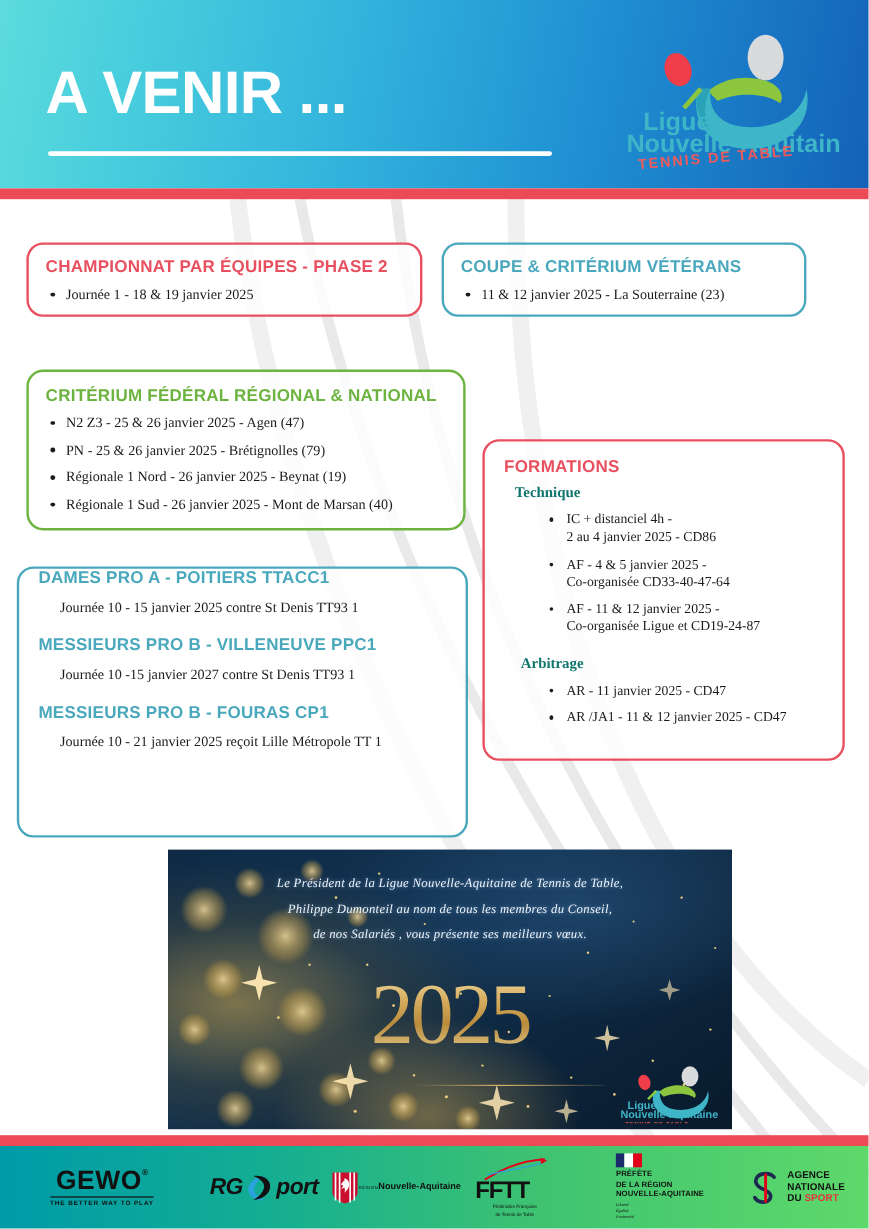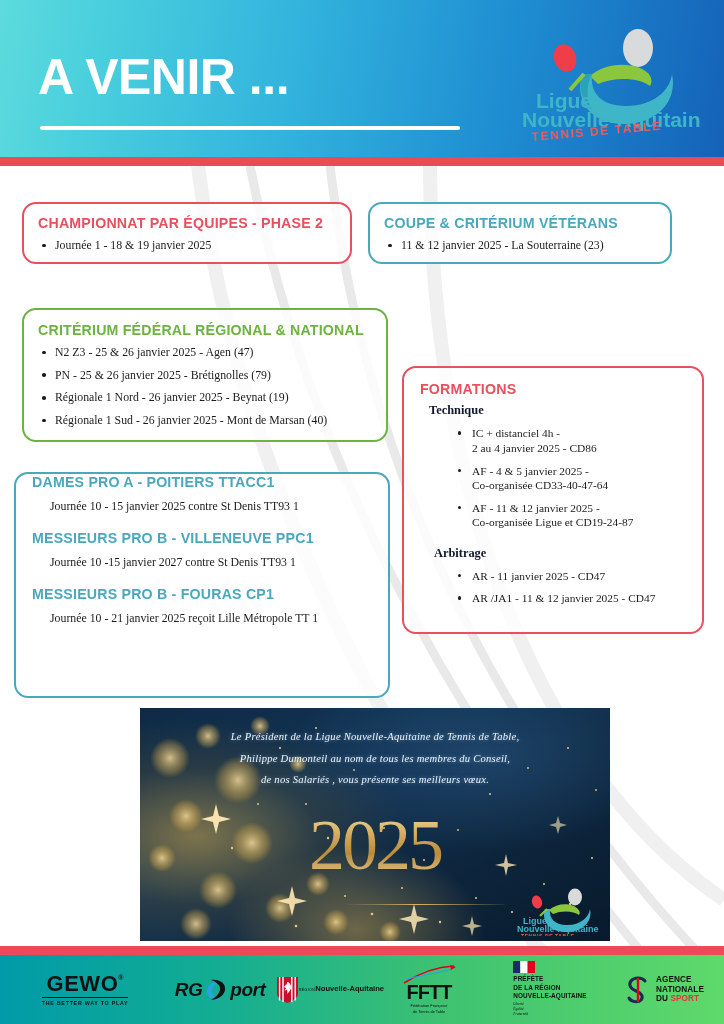--- a/index.html
+++ b/index.html
@@ -82,21 +82,21 @@
   #box-veterans { left:368px; top:202px; width:304px; height:62px; padding:11px 14px 0 14px; }
   
   #box-criterium { left:22px; top:308px; width:366px; height:134px; padding:12px 14px 12px 14px; }
   
   #box-formations { left:402px; top:366px; width:302px; height:268px; padding:13px 14px 0 16px; }
   
   #box-pro { left:14px; top:472px; width:376px; height:226px; padding:0 16px 0 16px; }
 
   .sub-head {
     font-family:"Liberation Serif", serif;
-    font-weight:700; font-size:12.4px; color:#0f172a;
+    font-weight:700; font-size:12.4px; color:#0f766e;
     margin-top:6px; margin-left:9px;
   }
   ul.sub-bullets { list-style:none; margin:0; padding:0 0 0 38px; }
   ul.sub-bullets li {
     position:relative; padding-left:14px;
     font-family:"Liberation Serif", serif;
     font-size:11.4px; color:#1b1b1b; line-height:1.28;
     margin-top:8px;
   }
   ul.sub-bullets li::before {
@@ -427,21 +427,21 @@
           <path d="M11,6 C13,6 15,8 15,11 C15,14 13,16 11,18 C12,15 12,12 10,10 C11,9 11,7 11,6 Z" fill="#ffffff"></path>
           <path d="M10.5,8 L8,11 L10,12 L8.5,15 L11,13.5 L11.5,16 L13,13 L11.5,11.5 Z" fill="#ffffff"></path>
         </svg>
         <span class="na-sup">RÉGION</span>
         <span class="na-txt">Nouvelle-</span>
         <span class="na-txt">Aquitaine</span>
       </div>
     </div>
 
     <div class="f-logo" style="left:374px;width:110px">
-      <div style="display:flex;flex-direction:column;align-items:center">
+      <div style="display:flex;flex-direction:column;">
         <svg width="66" height="20" viewBox="0 0 66 20" style="margin-bottom:-3px">
           <path d="M8,18 C22,9 40,2 58,1" stroke="#e2001a" stroke-width="1.6" fill="none"></path>
           <path d="M10,14 C24,11 42,8 56,4" stroke="#29a3dc" stroke-width="1.1" fill="none"></path>
           <path d="M54,0 L60,2 L55,5 Z" fill="#e2001a"></path>
         </svg>
         <span class="fftt-txt">FFTT</span>
         <span class="fftt-sub">Fédération Française</span>
         <span class="fftt-sub" style="margin-top:0">de Tennis de Table</span>
       </div>
     </div>

